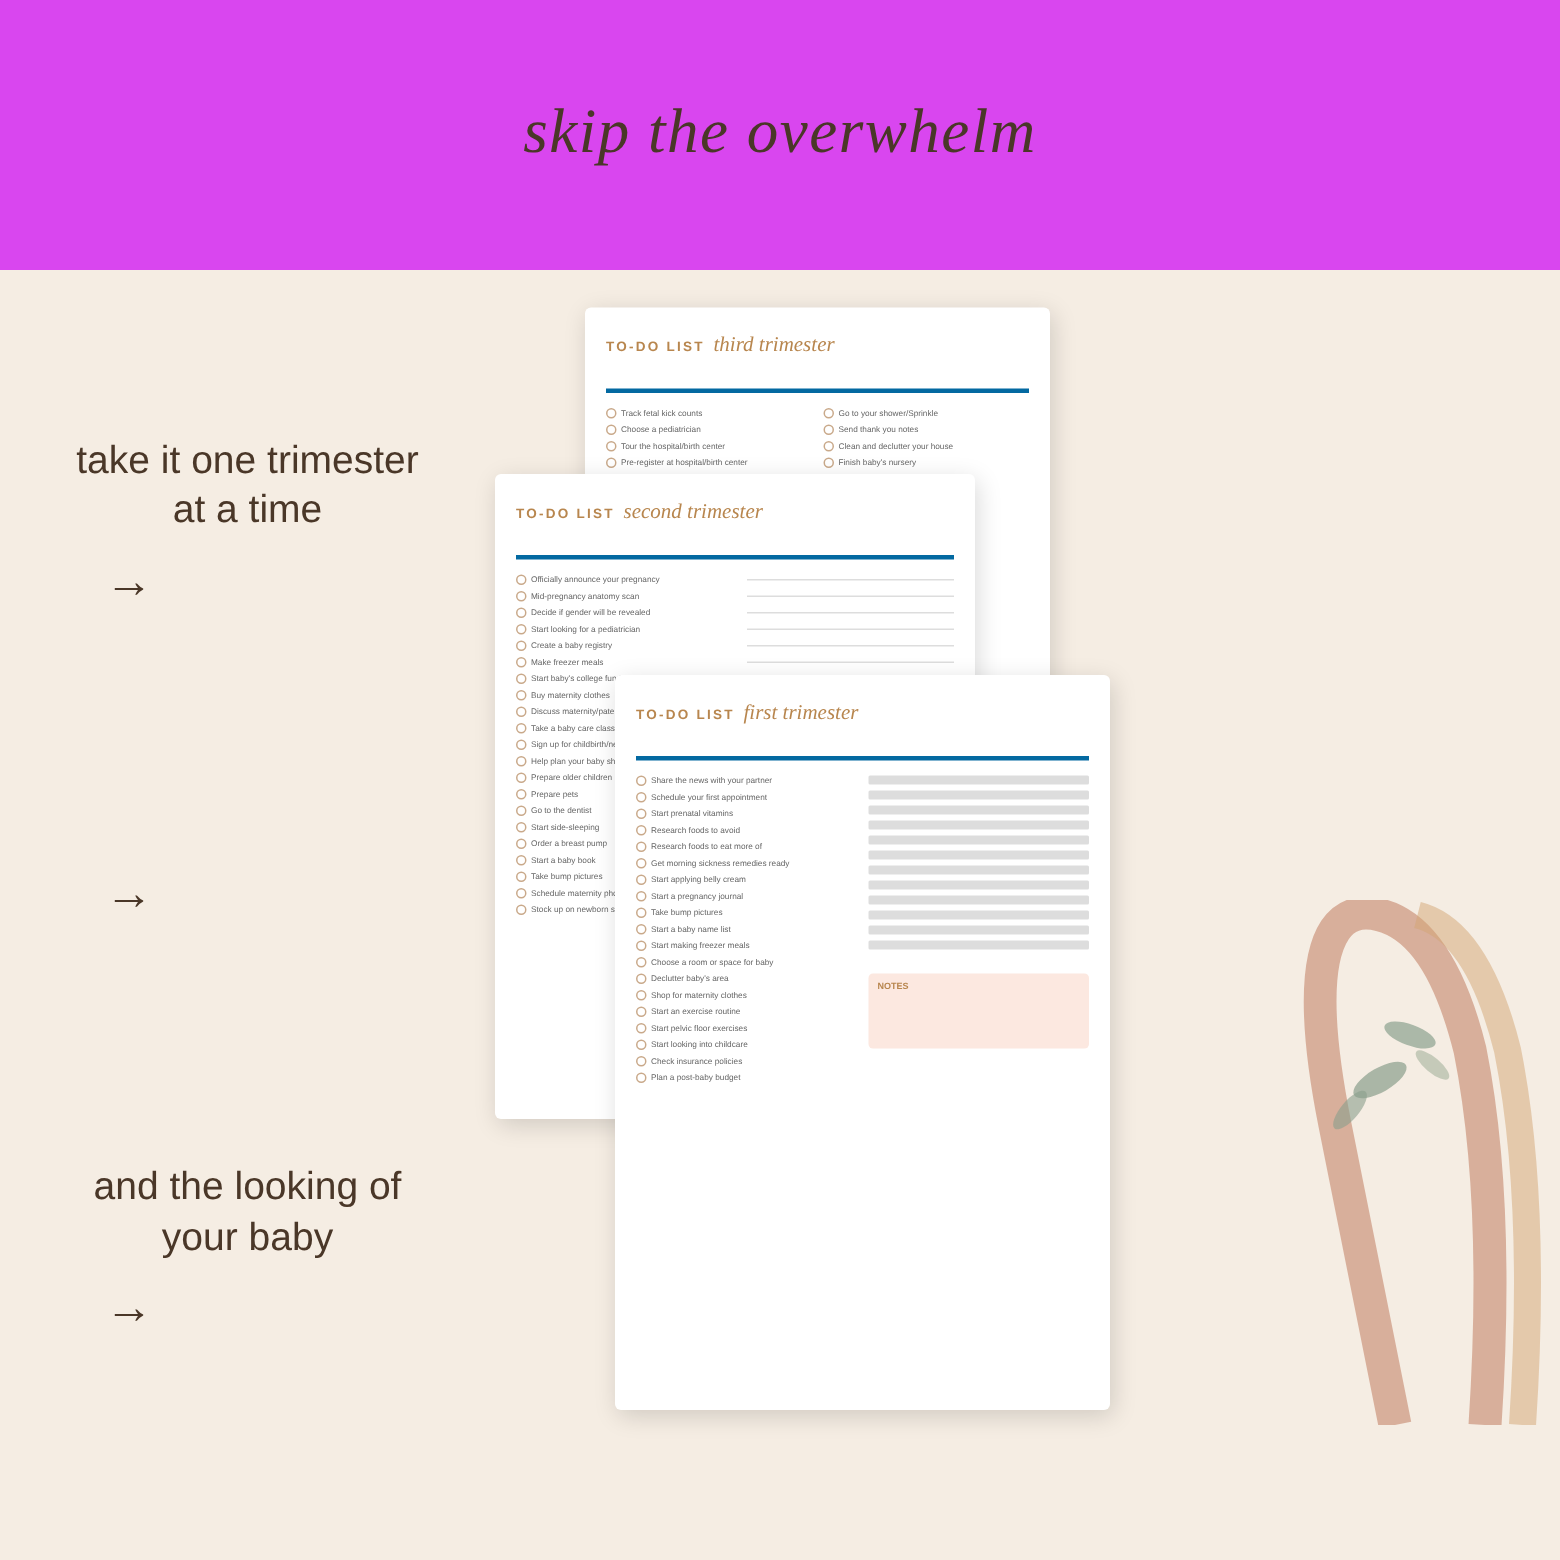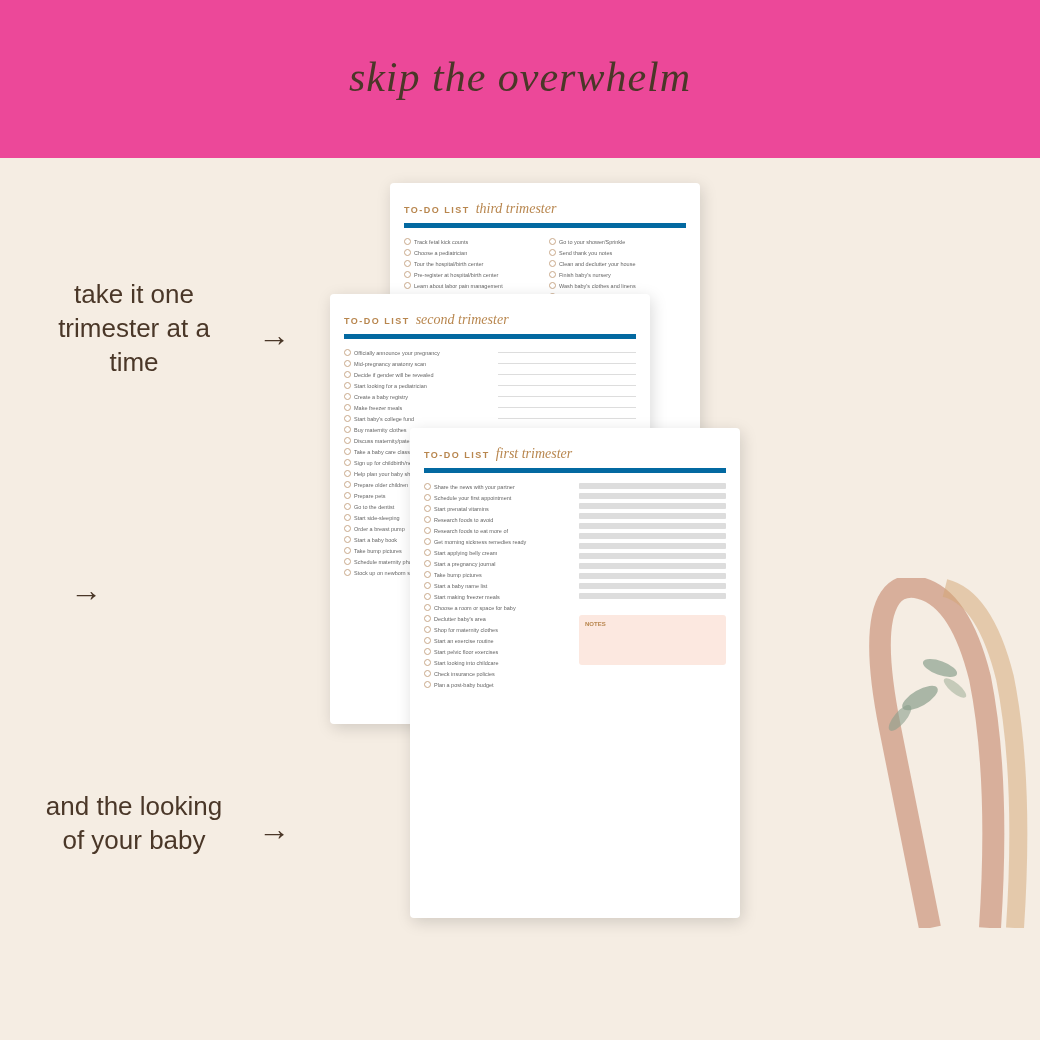--- a/index.html
+++ b/index.html
@@ -5,23 +5,23 @@
     * { margin: 0; padding: 0; box-sizing: border-box; }
     body {
       width: 1040px;
       height: 1040px;
       overflow: hidden;
       font-family: Arial, sans-serif;
       background: #f5ede3;
     }
 
     .header-section {
-      background: #ec4899;
+      background: #d946ef;
       width: 100%;
-      height: 158px;
+      height: 180px;
       display: flex;
       flex-direction: column;
       align-items: center;
       justify-content: center;
       padding: 20px;
     }
 
     .subtitle-script {
       font-family: 'Georgia', cursive;
       font-style: italic;
@@ -53,21 +53,21 @@
       width: 310px;
       height: 100%;
       display: flex;
       flex-direction: column;
       justify-content: space-around;
       padding: 30px 20px 30px 40px;
     }
 
     .left-text-block {
       display: flex;
-      flex-direction: row;
+      flex-direction: column;
     }
 
     .left-text {
       font-size: 26px;
       color: #4a3728;
       line-height: 1.3;
       text-align: center;
       font-weight: 400;
     }
 
@@ -135,22 +135,22 @@
       font-family: Georgia, serif;
       font-style: italic;
       font-size: 14px;
       color: #b8864e;
       font-weight: normal;
       margin-left: 4px;
     }
 
     .doc-title-row {
       margin-bottom: 10px;
-      border-bottom: 5px solid #0369a1;
-      padding-bottom: 6px;
+      border-bottom: 3px solid #0369a1;
+      padding-bottom: 20px;
     }
 
     .two-col {
       display: flex;
       gap: 8px;
     }
 
     .col {
       flex: 1;
     }

